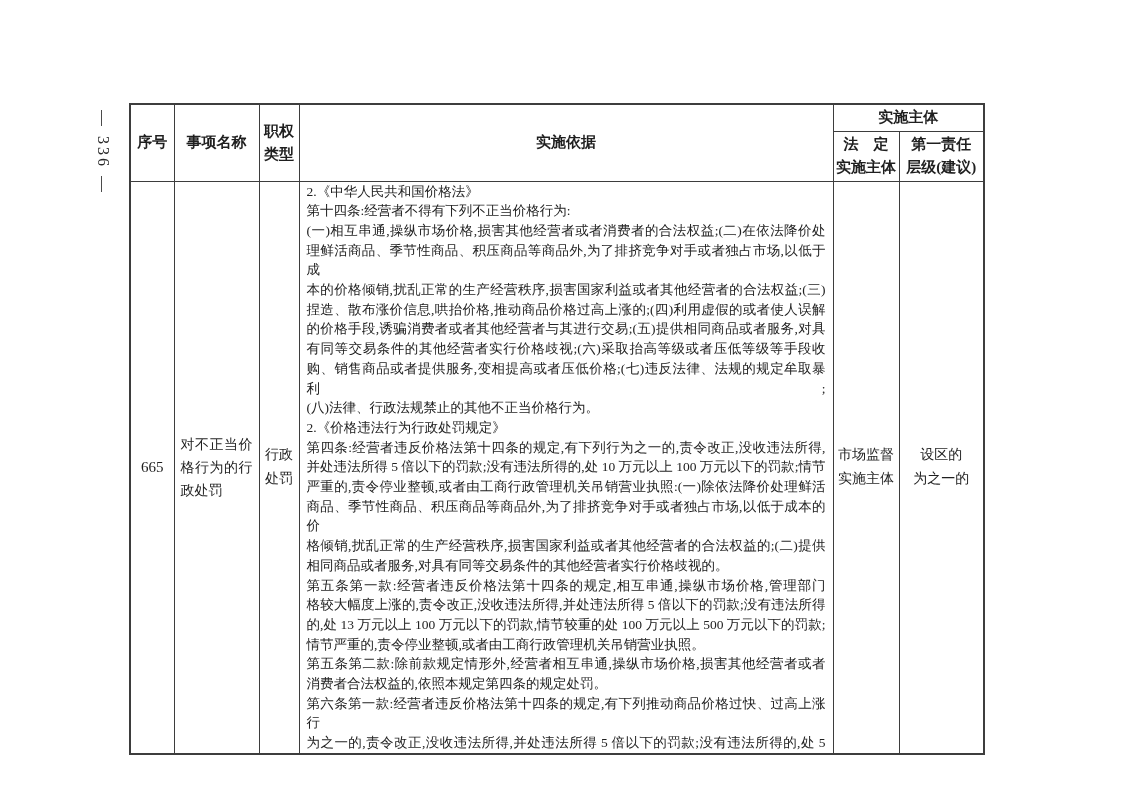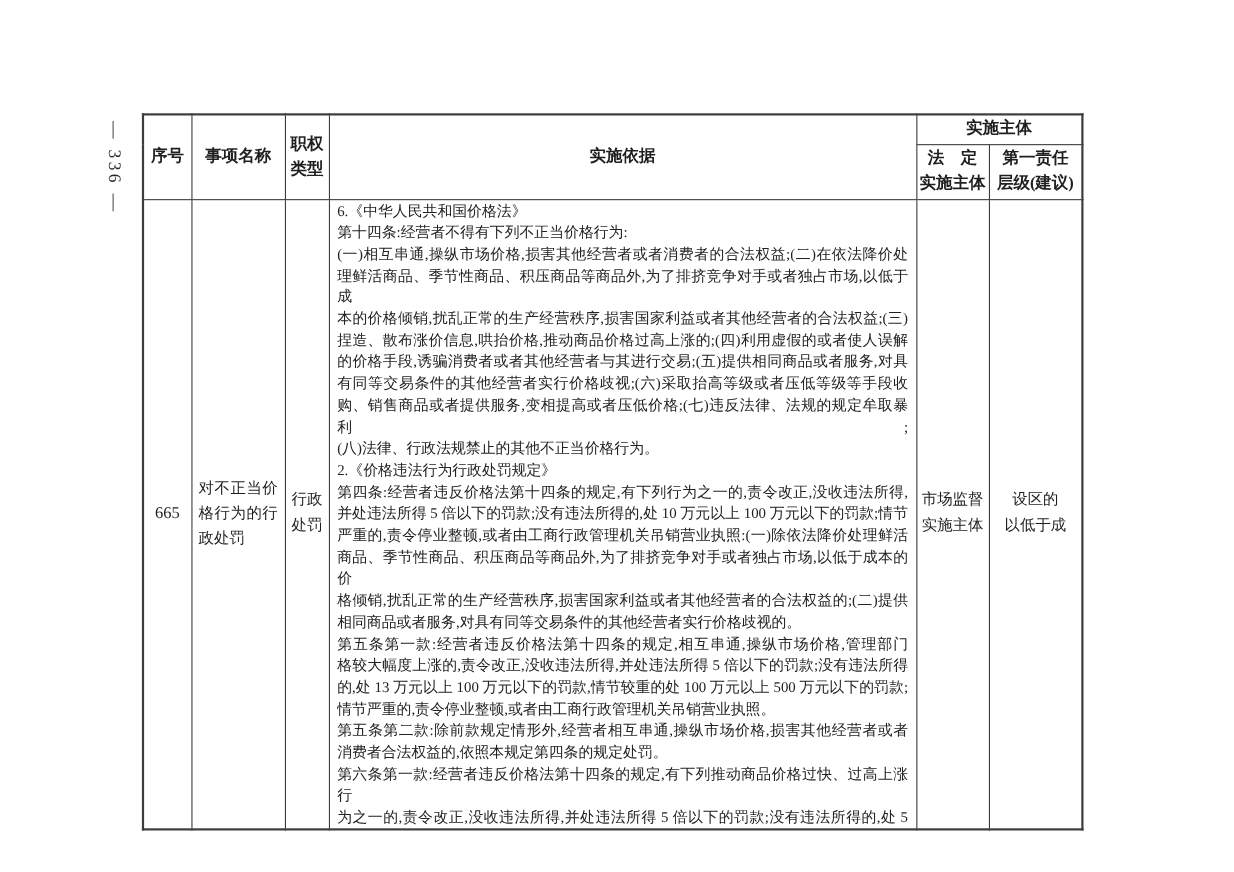--- a/index.html
+++ b/index.html
@@ -111,21 +111,21 @@
     <tbody>
       <tr class="body-row">
         <td class="cell-serial">665</td>
         <td class="cell-item">
           <div class="item-inner">对不正当价格行为的行政处罚</div>
         </td>
         <td class="cell-type">行政
 处罚</td>
         <td class="cell-basis">
           <div class="basis">
-              <div class="law-line"><span>6.《中华人民共和国价格法》</span></div>
+              <div class="law-line"><span>2.《中华人民共和国价格法》</span></div>
               <div class="law-line"><span>第十四条:经营者不得有下列不正当价格行为:</span></div>
               <div class="law-line full"><span>(一)相互串通,操纵市场价格,损害其他经营者或者消费者的合法权益;(二)在依法降价处</span></div>
               <div class="law-line full"><span>理鲜活商品、季节性商品、积压商品等商品外,为了排挤竞争对手或者独占市场,以低于成</span></div>
               <div class="law-line full"><span>本的价格倾销,扰乱正常的生产经营秩序,损害国家利益或者其他经营者的合法权益;(三)</span></div>
               <div class="law-line full"><span>捏造、散布涨价信息,哄抬价格,推动商品价格过高上涨的;(四)利用虚假的或者使人误解</span></div>
               <div class="law-line full"><span>的价格手段,诱骗消费者或者其他经营者与其进行交易;(五)提供相同商品或者服务,对具</span></div>
               <div class="law-line full"><span>有同等交易条件的其他经营者实行价格歧视;(六)采取抬高等级或者压低等级等手段收</span></div>
               <div class="law-line full"><span>购、销售商品或者提供服务,变相提高或者压低价格;(七)违反法律、法规的规定牟取暴利;</span></div>
               <div class="law-line"><span>(八)法律、行政法规禁止的其他不正当价格行为。</span></div>
               <div class="law-line"><span>2.《价格违法行为行政处罚规定》</span></div>
@@ -141,18 +141,18 @@
               <div class="law-line"><span>情节严重的,责令停业整顿,或者由工商行政管理机关吊销营业执照。</span></div>
               <div class="law-line full"><span>第五条第二款:除前款规定情形外,经营者相互串通,操纵市场价格,损害其他经营者或者</span></div>
               <div class="law-line"><span>消费者合法权益的,依照本规定第四条的规定处罚。</span></div>
               <div class="law-line full"><span>第六条第一款:经营者违反价格法第十四条的规定,有下列推动商品价格过快、过高上涨行</span></div>
               <div class="law-line full"><span>为之一的,责令改正,没收违法所得,并处违法所得 5 倍以下的罚款;没有违法所得的,处 5</span></div>
             </div>
         </td>
         <td class="cell-subject">市场监督
 实施主体</td>
         <td class="cell-level">设区的
-以低于成</td>
+为之一的</td>
       </tr>
     </tbody>
   </table>
 
 </div>
 
 </body></html>

